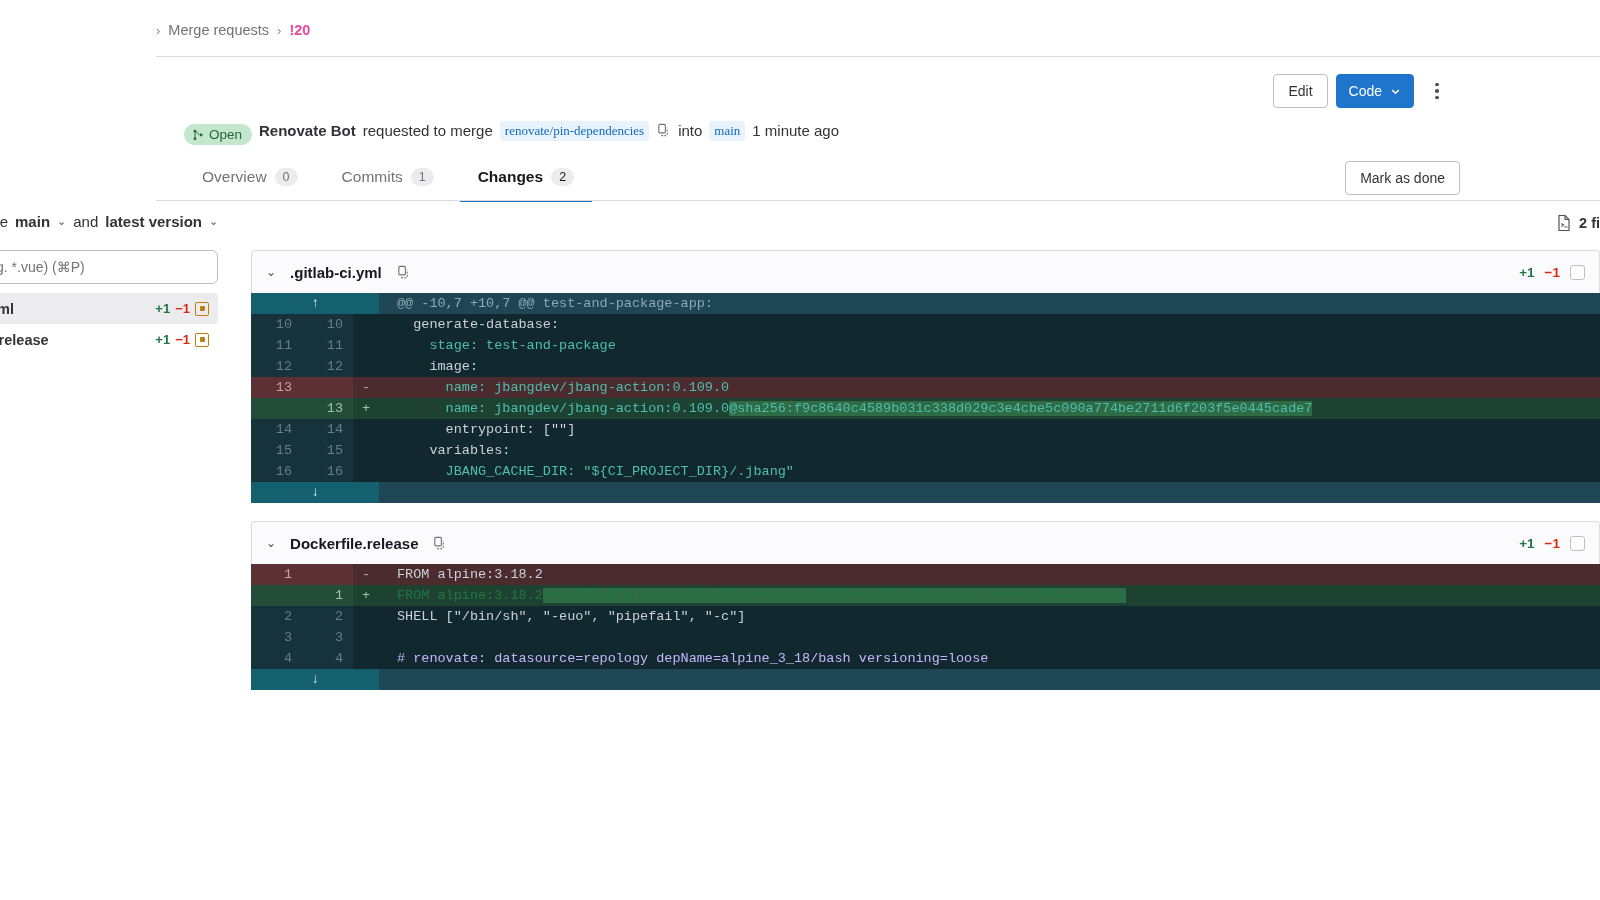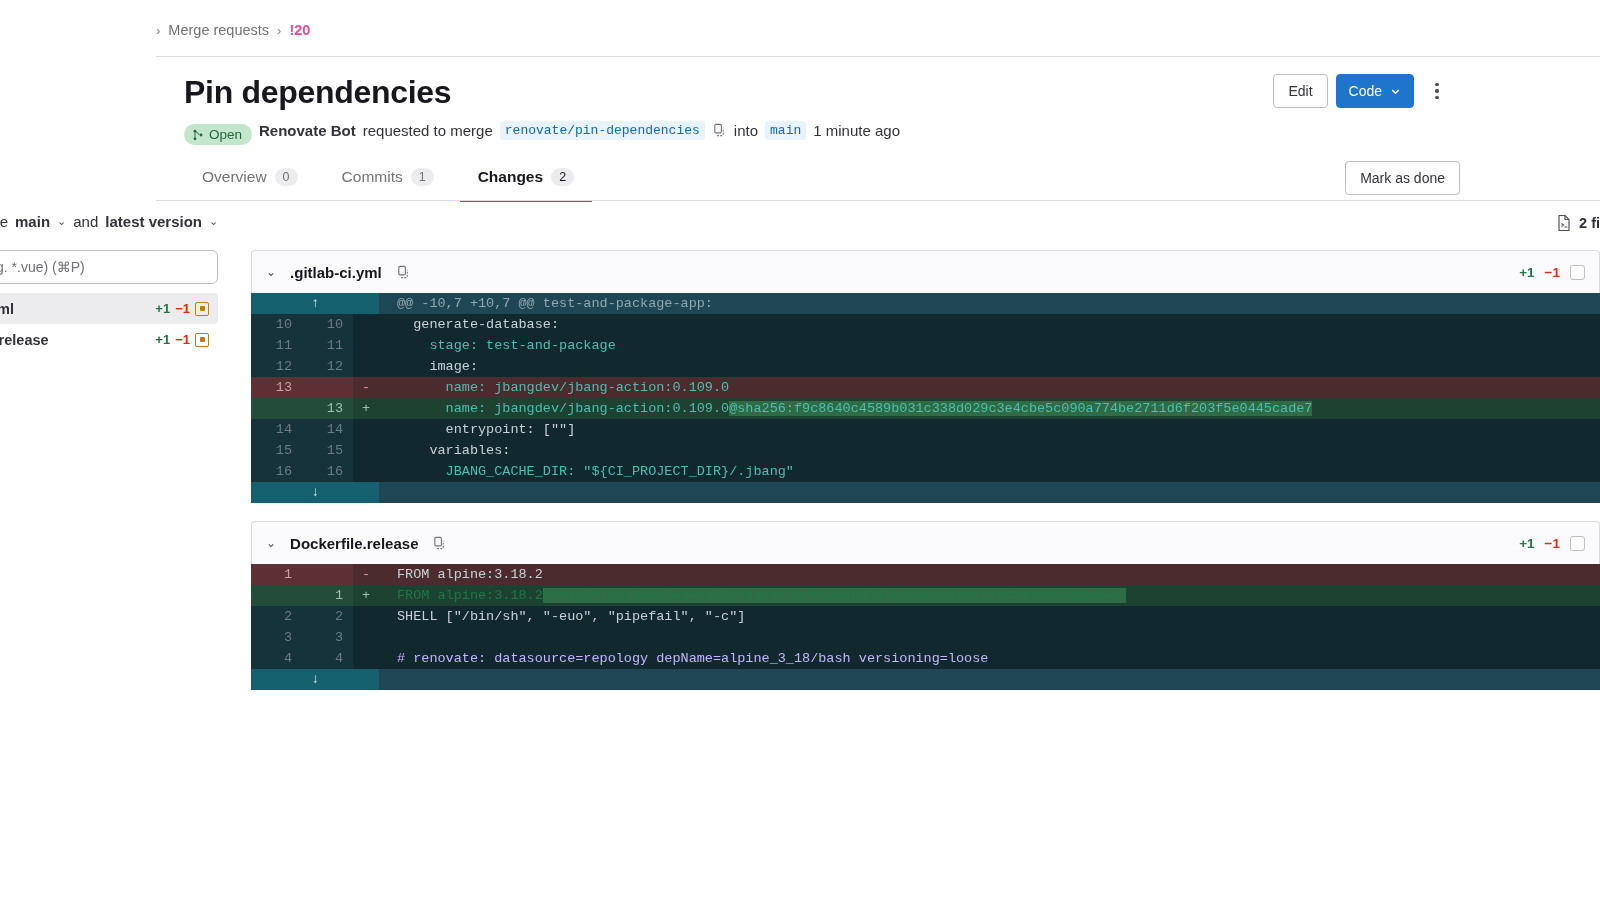--- a/index.html
+++ b/index.html
@@ -40,21 +40,21 @@
   }
   .badge-open {
     display: inline-flex; align-items: center; gap: 5px;
     background: #c3e6cd; color: #24663b;
     border-radius: 11px; padding: 3px 10px 3px 8px;
     font-size: 13.5px; font-weight: 400; margin-top: 8px;
   }
   .badge-open svg { display: block; }
   .meta-strong { font-weight: 700; }
   .code-chip {
-    font-family: Liberation Mono, monospace;
+    font-family: Liberation Serif, serif;
     font-size: 13px; background: #e9f3fc; color: #1068bf;
     padding: 2px 5px; border-radius: 3px;
   }
   .copy-ic { display: inline-flex; color: #737278; }
 
   
   .hdr-actions {
     position: absolute; right: 148px; top: 74px;
     display: flex; align-items: center; gap: 8px;
   }
@@ -204,21 +204,20 @@
 <div class="page">
 
   <div class="breadcrumb">
     <span class="bc-sep">›</span>
     <span class="bc-link">Merge requests</span>
     <span class="bc-sep">›</span>
     <span class="bc-current">!20</span>
   </div>
   <div class="hr-top"></div>
 
-  <h1 class="title">Pin dependencies</h1>
 
   <div class="meta">
     <span class="badge-open">
       <svg width="12" height="12" viewBox="0 0 16 16" fill="#24663b">
         <circle cx="4" cy="3" r="1.9"></circle>
           <circle cx="4" cy="13" r="1.9"></circle>
           <circle cx="12" cy="8" r="1.9"></circle>
         <path d="M4 5v6" stroke="#24663b" stroke-width="1.3" fill="none"></path>
         <path d="M5.6 4.2c2.5.6 3.2 2.2 3.4 3.6" stroke="#24663b" stroke-width="1.3" fill="none"></path>
       </svg>

